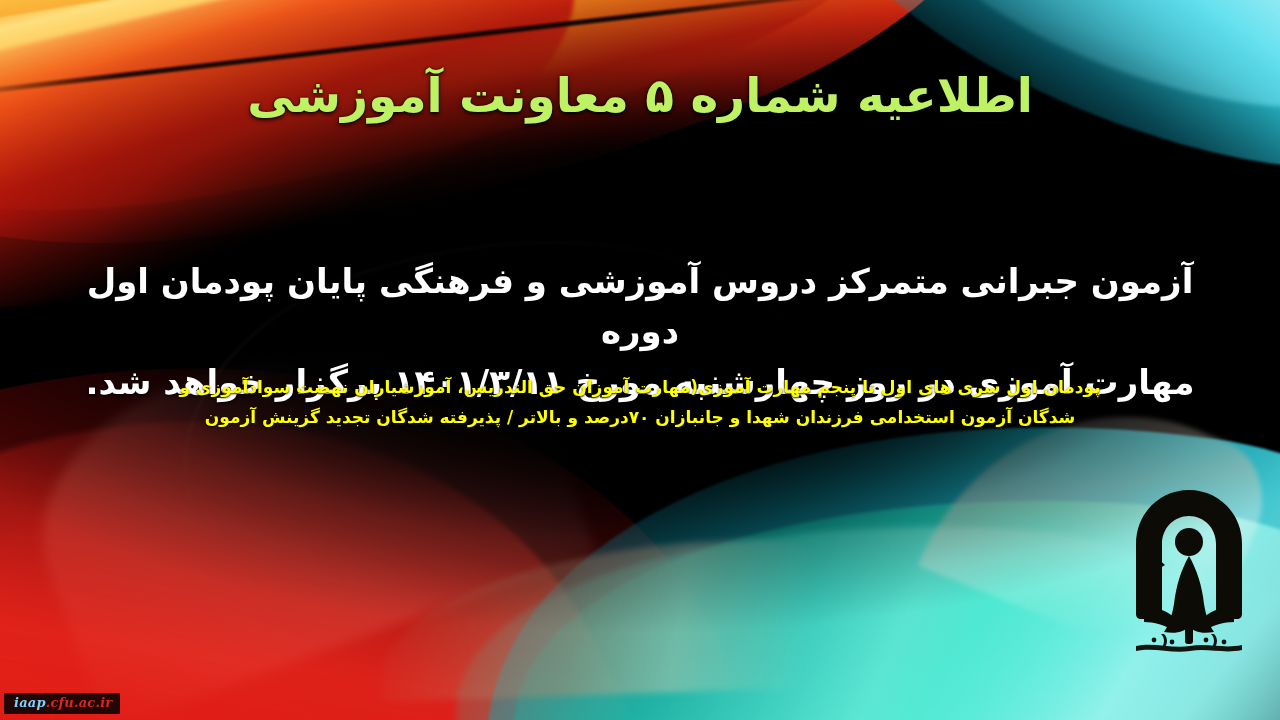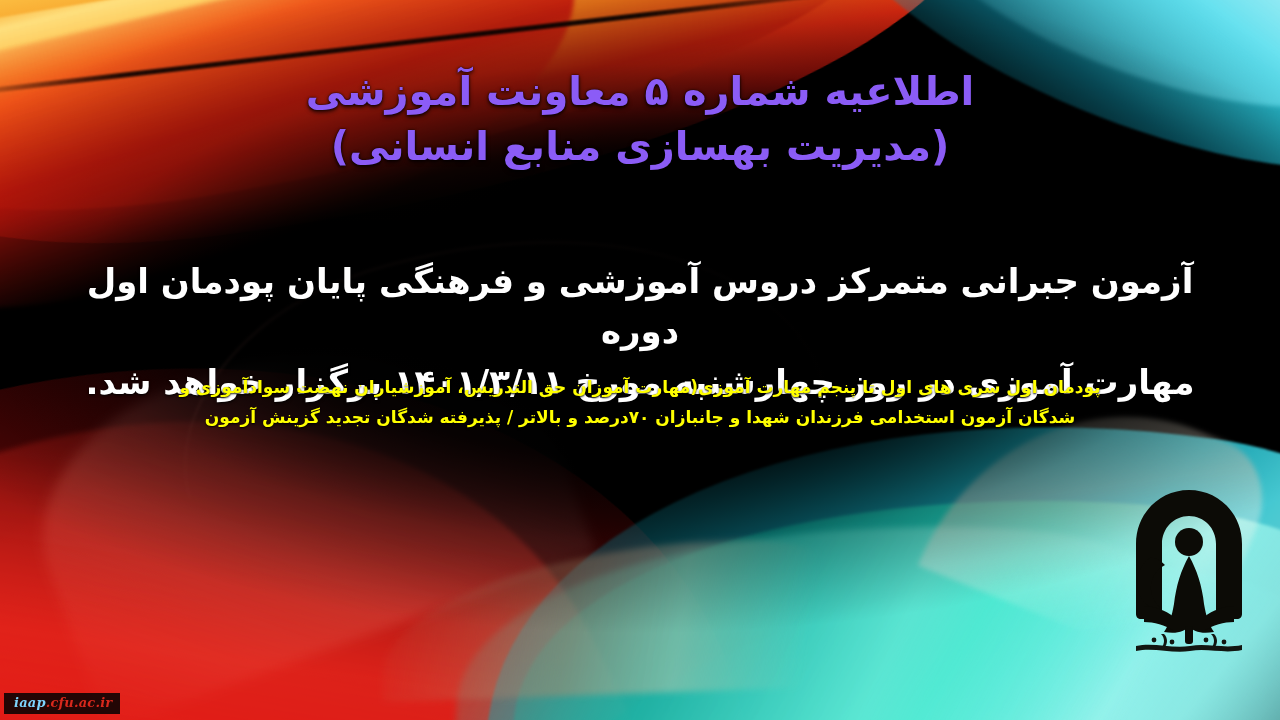--- a/index.html
+++ b/index.html
@@ -264,22 +264,22 @@
   }
 
   .title-block {
     position: absolute;
     top: 64px;
     left: 0;
     width: 1280px;
     text-align: center;
   }
   .title-line {
-    color: #8b5cf6;
-    font-size: 40px;
+    color: #bef264;
+    font-size: 47px;
     font-weight: 700;
     line-height: 1.38;
     letter-spacing: 0px;
     text-shadow: 0 0 2px rgba(0,0,0,0.9), 0 2px 4px rgba(0,0,0,0.85);
   }
 
   .lead-block {
     position: absolute;
     top: 256px;
     left: 50%;
@@ -366,21 +366,20 @@
   <div class="bg-layer ribbon-teal-3"></div>
   <div class="bg-layer ribbon-warm-bottom"></div>
   <div class="bg-layer ribbon-silver"></div>
 
   <div class="bg-layer vignette"></div>
 
   <div class="content">
 
     <div class="title-block">
       <div class="title-line">اطلاعیه شماره ۵ معاونت آموزشی</div>
-      <div class="title-line">(مدیریت بهسازی منابع انسانی)</div>
     </div>
 
     <div class="lead-block">
       <div class="lead-line">آزمون جبرانی متمرکز دروس آموزشی و فرهنگی  پایان پودمان اول دوره</div>
       <div class="lead-line">مهارت آموزی در روز چهارشنبه  مورخ ۱۴۰۱/۳/۱۱ برگزار خواهد شد.</div>
     </div>
 
     <div class="detail-block">
       <div class="detail-line">پودمان اول سری های اول تا  پنجم مهارت آموزی(مهارت آموزان حق التدریس، آموزشیاران نهضت سوادآموزی و</div>
       <div class="detail-line">شدگان آزمون استخدامی فرزندان شهدا و جانبازان ۷۰درصد و بالاتر / پذیرفته شدگان تجدید گزینش آزمون</div>

